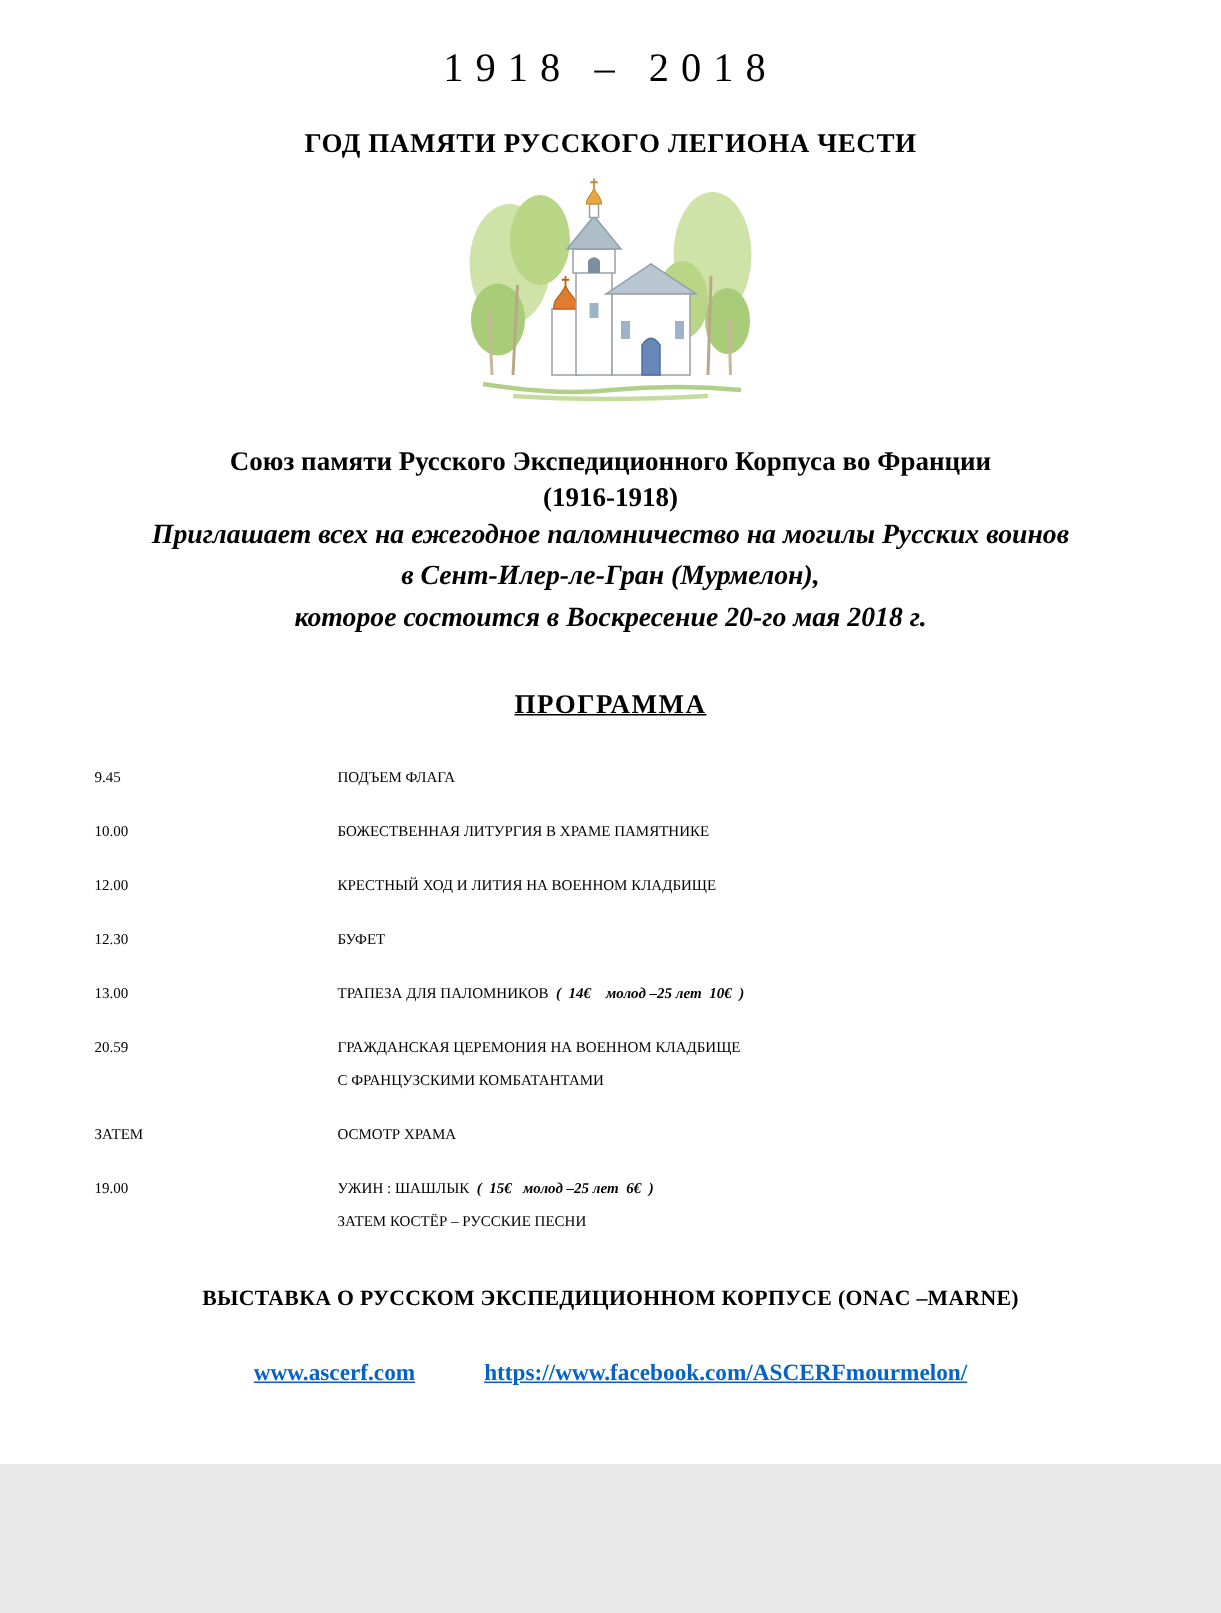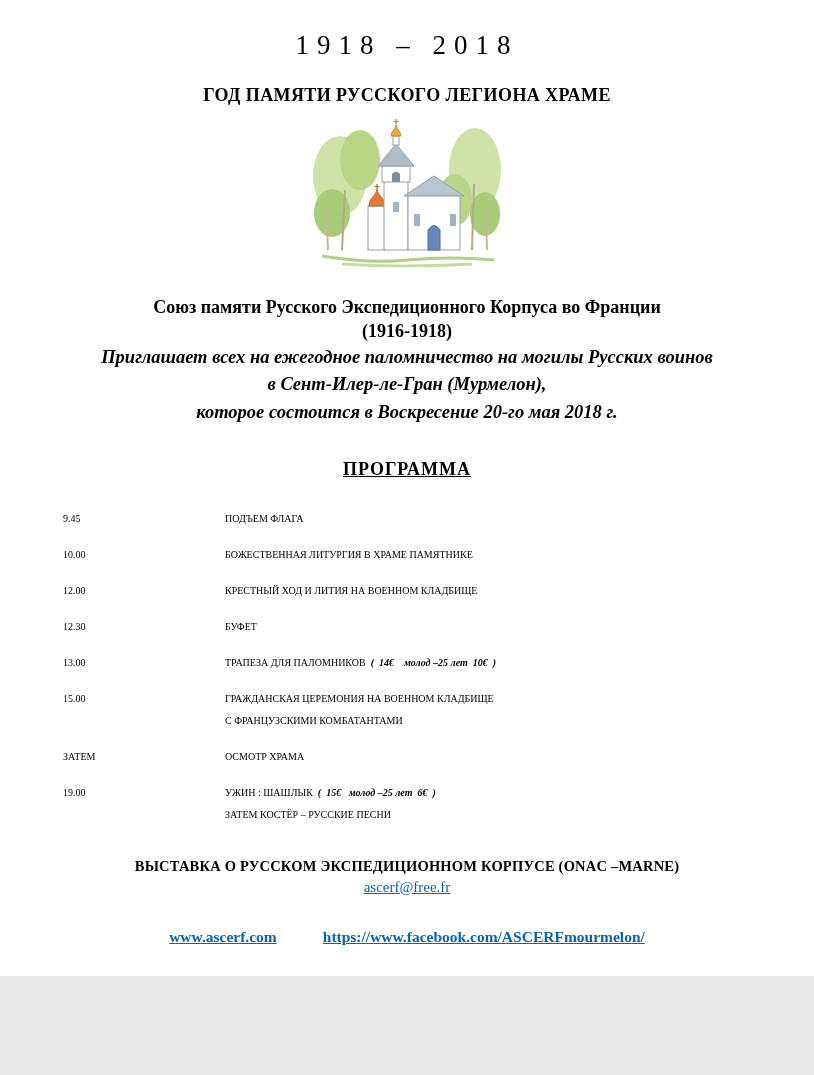--- a/index.html
+++ b/index.html
@@ -47,21 +47,21 @@
     font-size:15.5px; font-weight:bold;
   }
 </style>
 </head>
 <body>
 
 <div class="page">
 
   <div class="years">1918 – 2018</div>
 
-  <div class="main-title">ГОД ПАМЯТИ РУССКОГО ЛЕГИОНА ХРАМЕ</div>
+  <div class="main-title">ГОД ПАМЯТИ РУССКОГО ЛЕГИОНА ЧЕСТИ</div>
 
   <div class="church-wrap">
     <svg width="190" height="155" viewBox="0 0 190 155">
 
       <ellipse cx="28" cy="58" rx="27" ry="40" fill="#cfe3a8"></ellipse>
       <ellipse cx="48" cy="42" rx="20" ry="30" fill="#b9d687"></ellipse>
       <ellipse cx="20" cy="95" rx="18" ry="24" fill="#a8cc77"></ellipse>
       <path d="M30 132 L33 72" stroke="#b9a888" stroke-width="2" fill="none"></path>
       <path d="M16 132 L14 90" stroke="#c8b89a" stroke-width="2" fill="none"></path>
 
@@ -144,21 +144,21 @@
 
     <div class="sched-row">
       <span class="time">13.00</span>
       <span class="content">
         <span>ТРАПЕЗА ДЛЯ ПАЛОМНИКОВ</span><span class="price">  (  14€    молод –25 лет  10€  )</span>
         
       </span>
     </div>
 
     <div class="sched-row">
-      <span class="time">15.00</span>
+      <span class="time">20.59</span>
       <span class="content">
         <span>ГРАЖДАНСКАЯ ЦЕРЕМОНИЯ НА ВОЕННОМ КЛАДБИЩЕ</span>
         <div class="line2">С ФРАНЦУЗСКИМИ КОМБАТАНТАМИ</div>
       </span>
     </div>
 
     <div class="sched-row">
       <span class="time">ЗАТЕМ</span>
       <span class="content">
         <span>ОСМОТР ХРАМА</span>
@@ -172,22 +172,19 @@
         <span>УЖИН : ШАШЛЫК</span><span class="price">  (  15€   молод –25 лет  6€  )</span>
         <div class="line2">ЗАТЕМ КОСТЁР – РУССКИЕ ПЕСНИ</div>
       </span>
     </div>
 
   </div>
 
   <div class="exhibition">ВЫСТАВКА О РУССКОМ ЭКСПЕДИЦИОННОМ КОРПУСЕ  (ONAC –MARNE)</div>
 
 
-  <div class="email-line">
-    <a class="doc-link">ascerf@free.fr</a>
-  </div>
 
   <div class="bottom-links">
     <a class="doc-link">www.ascerf.com</a>
     <a class="doc-link">https://www.facebook.com/ASCERFmourmelon/</a>
   </div>
 
 </div>
 
 </body></html>

